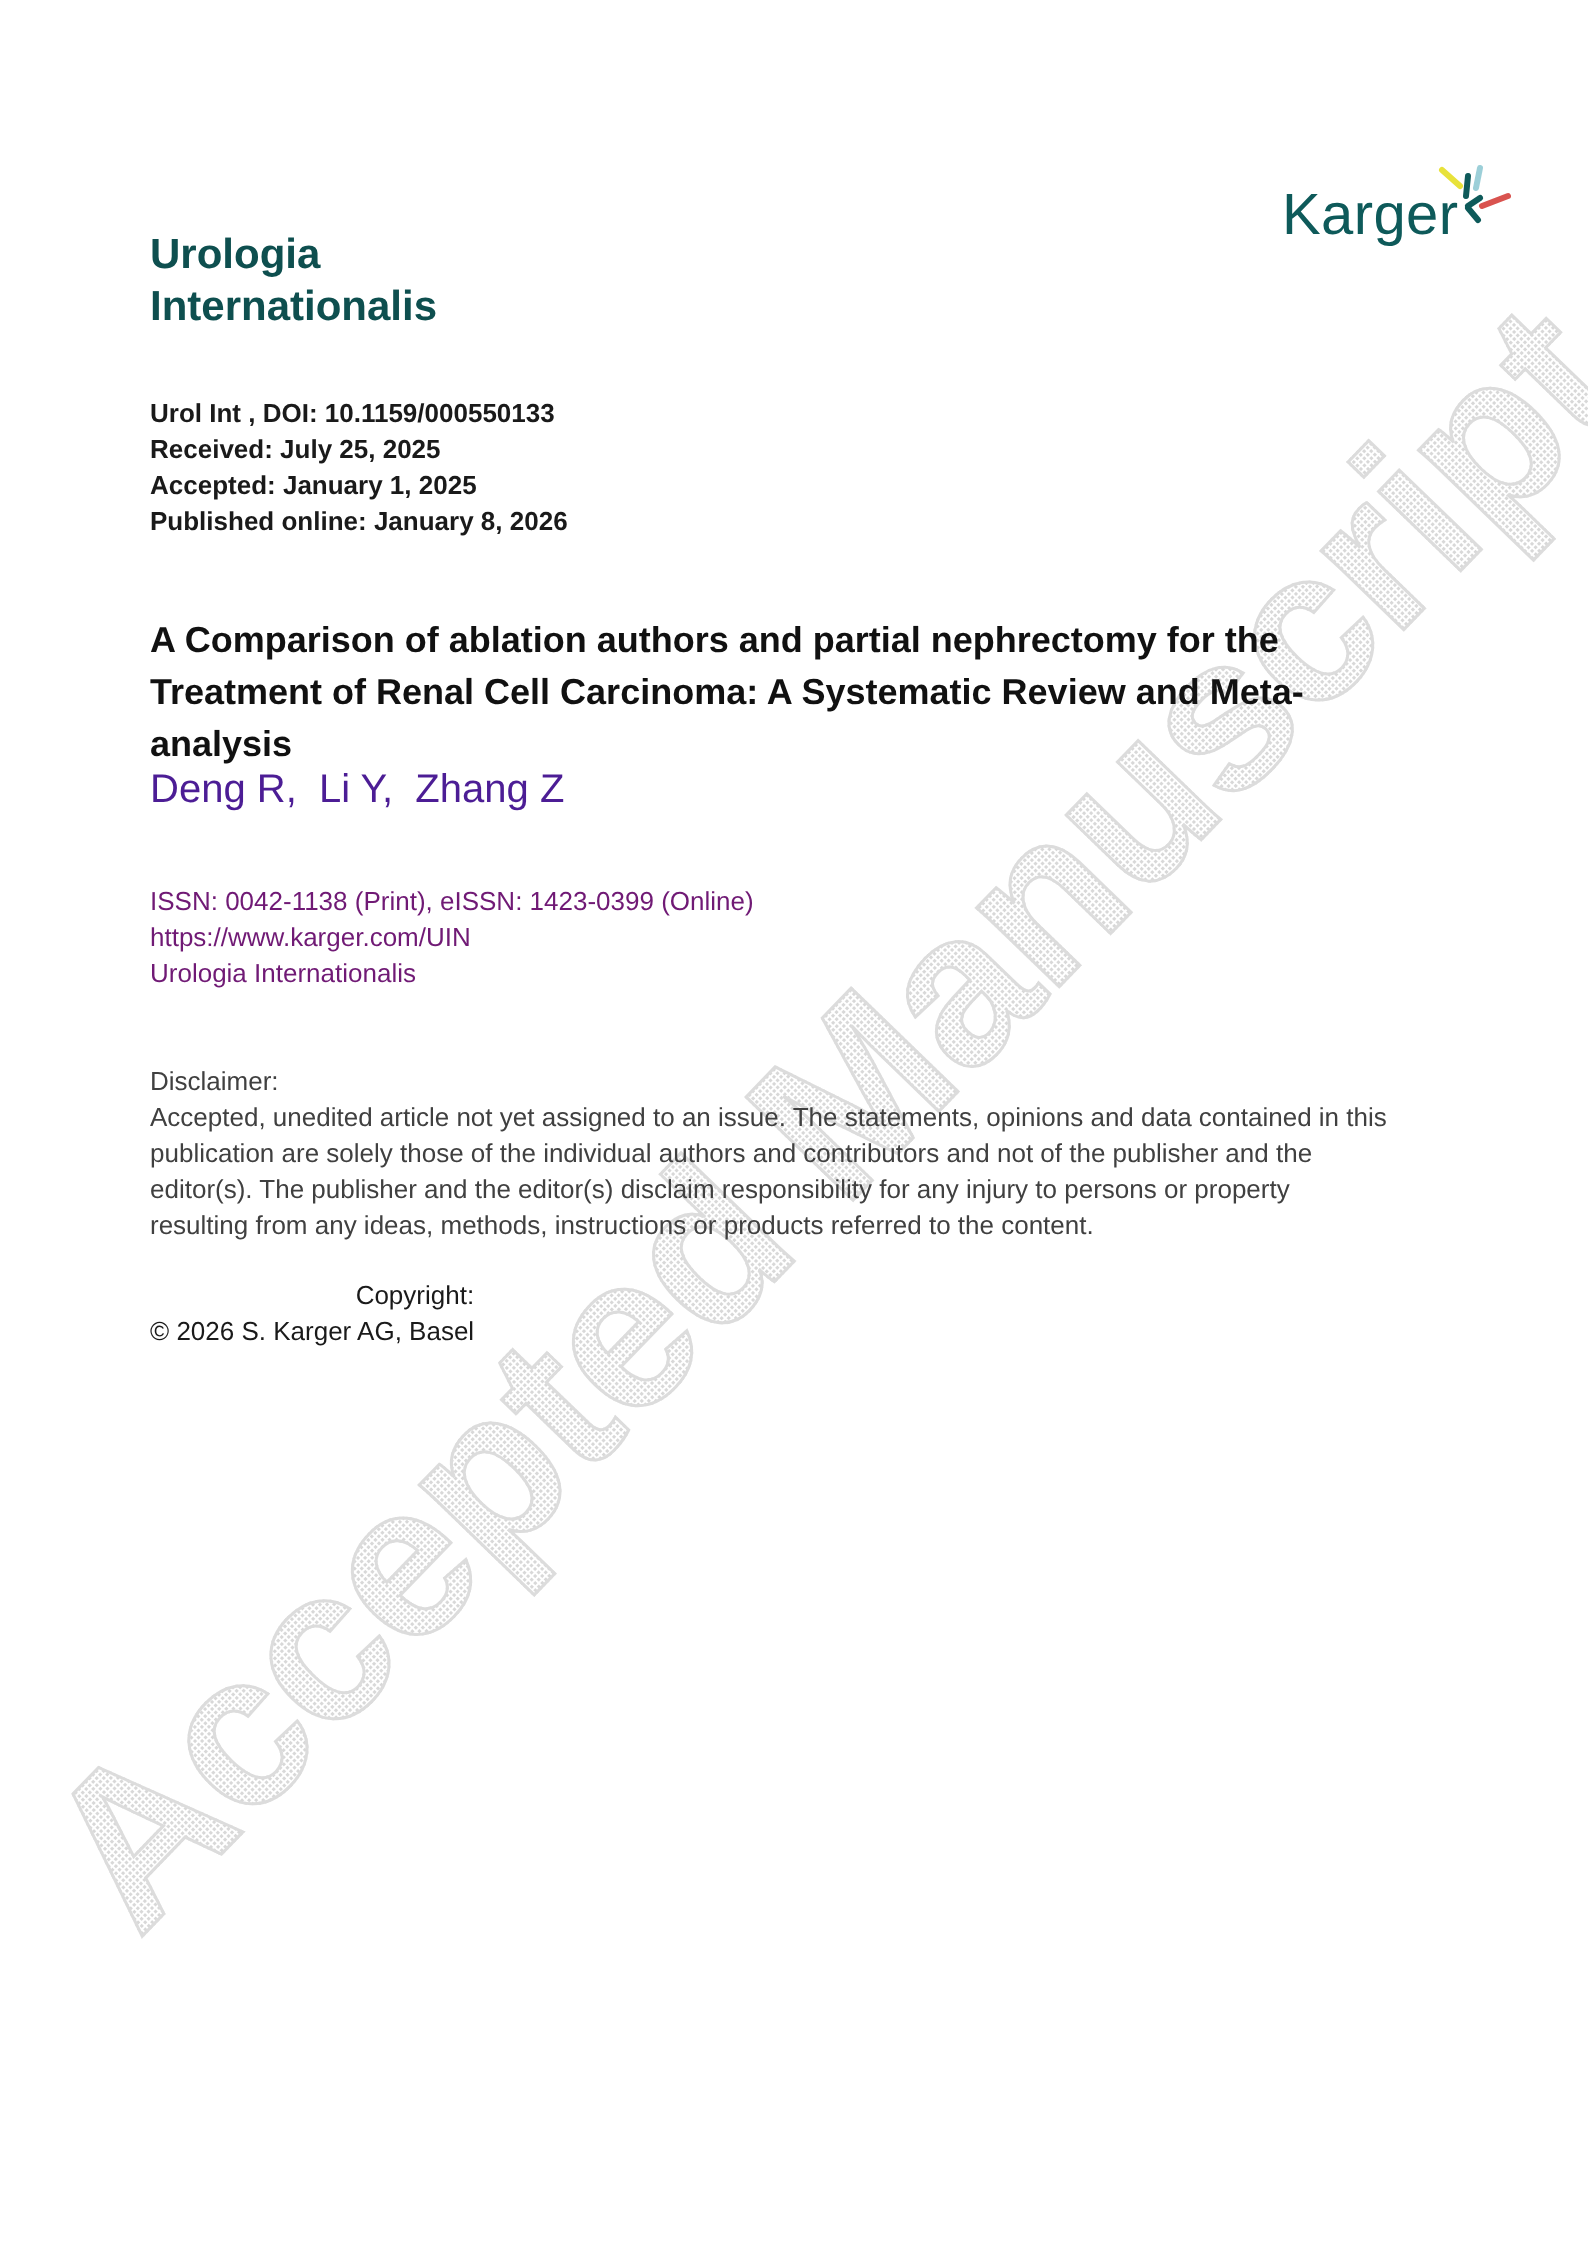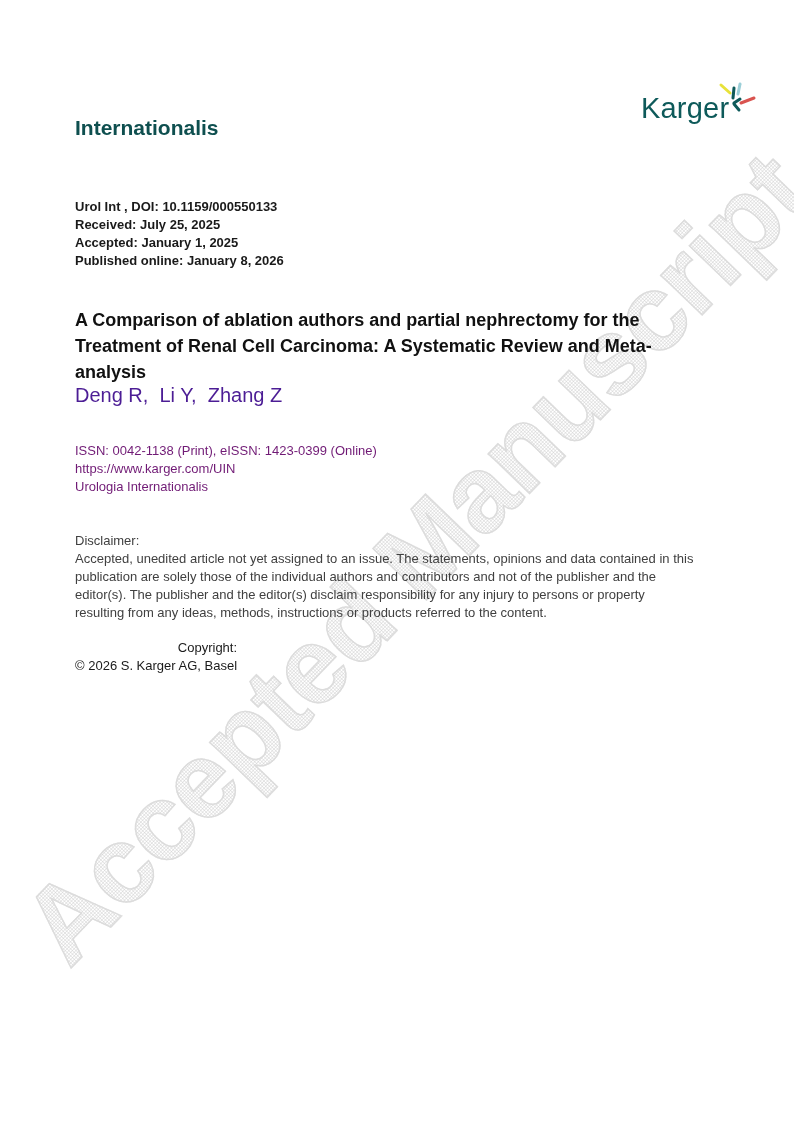--- a/index.html
+++ b/index.html
@@ -176,20 +176,21 @@
         <line x1="22" y1="4" x2="20" y2="14" stroke="#9ccfd8" stroke-width="3" stroke-linecap="round"></line>
 
         <line x1="23" y1="23" x2="36" y2="18" stroke="#d9534f" stroke-width="3" stroke-linecap="round"></line>
 
         <line x1="16" y1="23" x2="22" y2="19" stroke="#0e5a5a" stroke-width="3" stroke-linecap="round"></line>
         <line x1="16" y1="24" x2="21" y2="30" stroke="#0e5a5a" stroke-width="3" stroke-linecap="round"></line>
       </svg>
     </div>
 
     <div class="journal-title">
+      <div>Urologia</div>
       <div>Internationalis</div>
     </div>
     <div class="journal-dots"></div>
 
     <div class="meta">
       <div>Urol Int , DOI: 10.1159/000550133</div>
       <div>Received: July 25, 2025</div>
       <div>Accepted: January 1, 2025</div>
       <div>Published online: January 8, 2026</div>
     </div>

